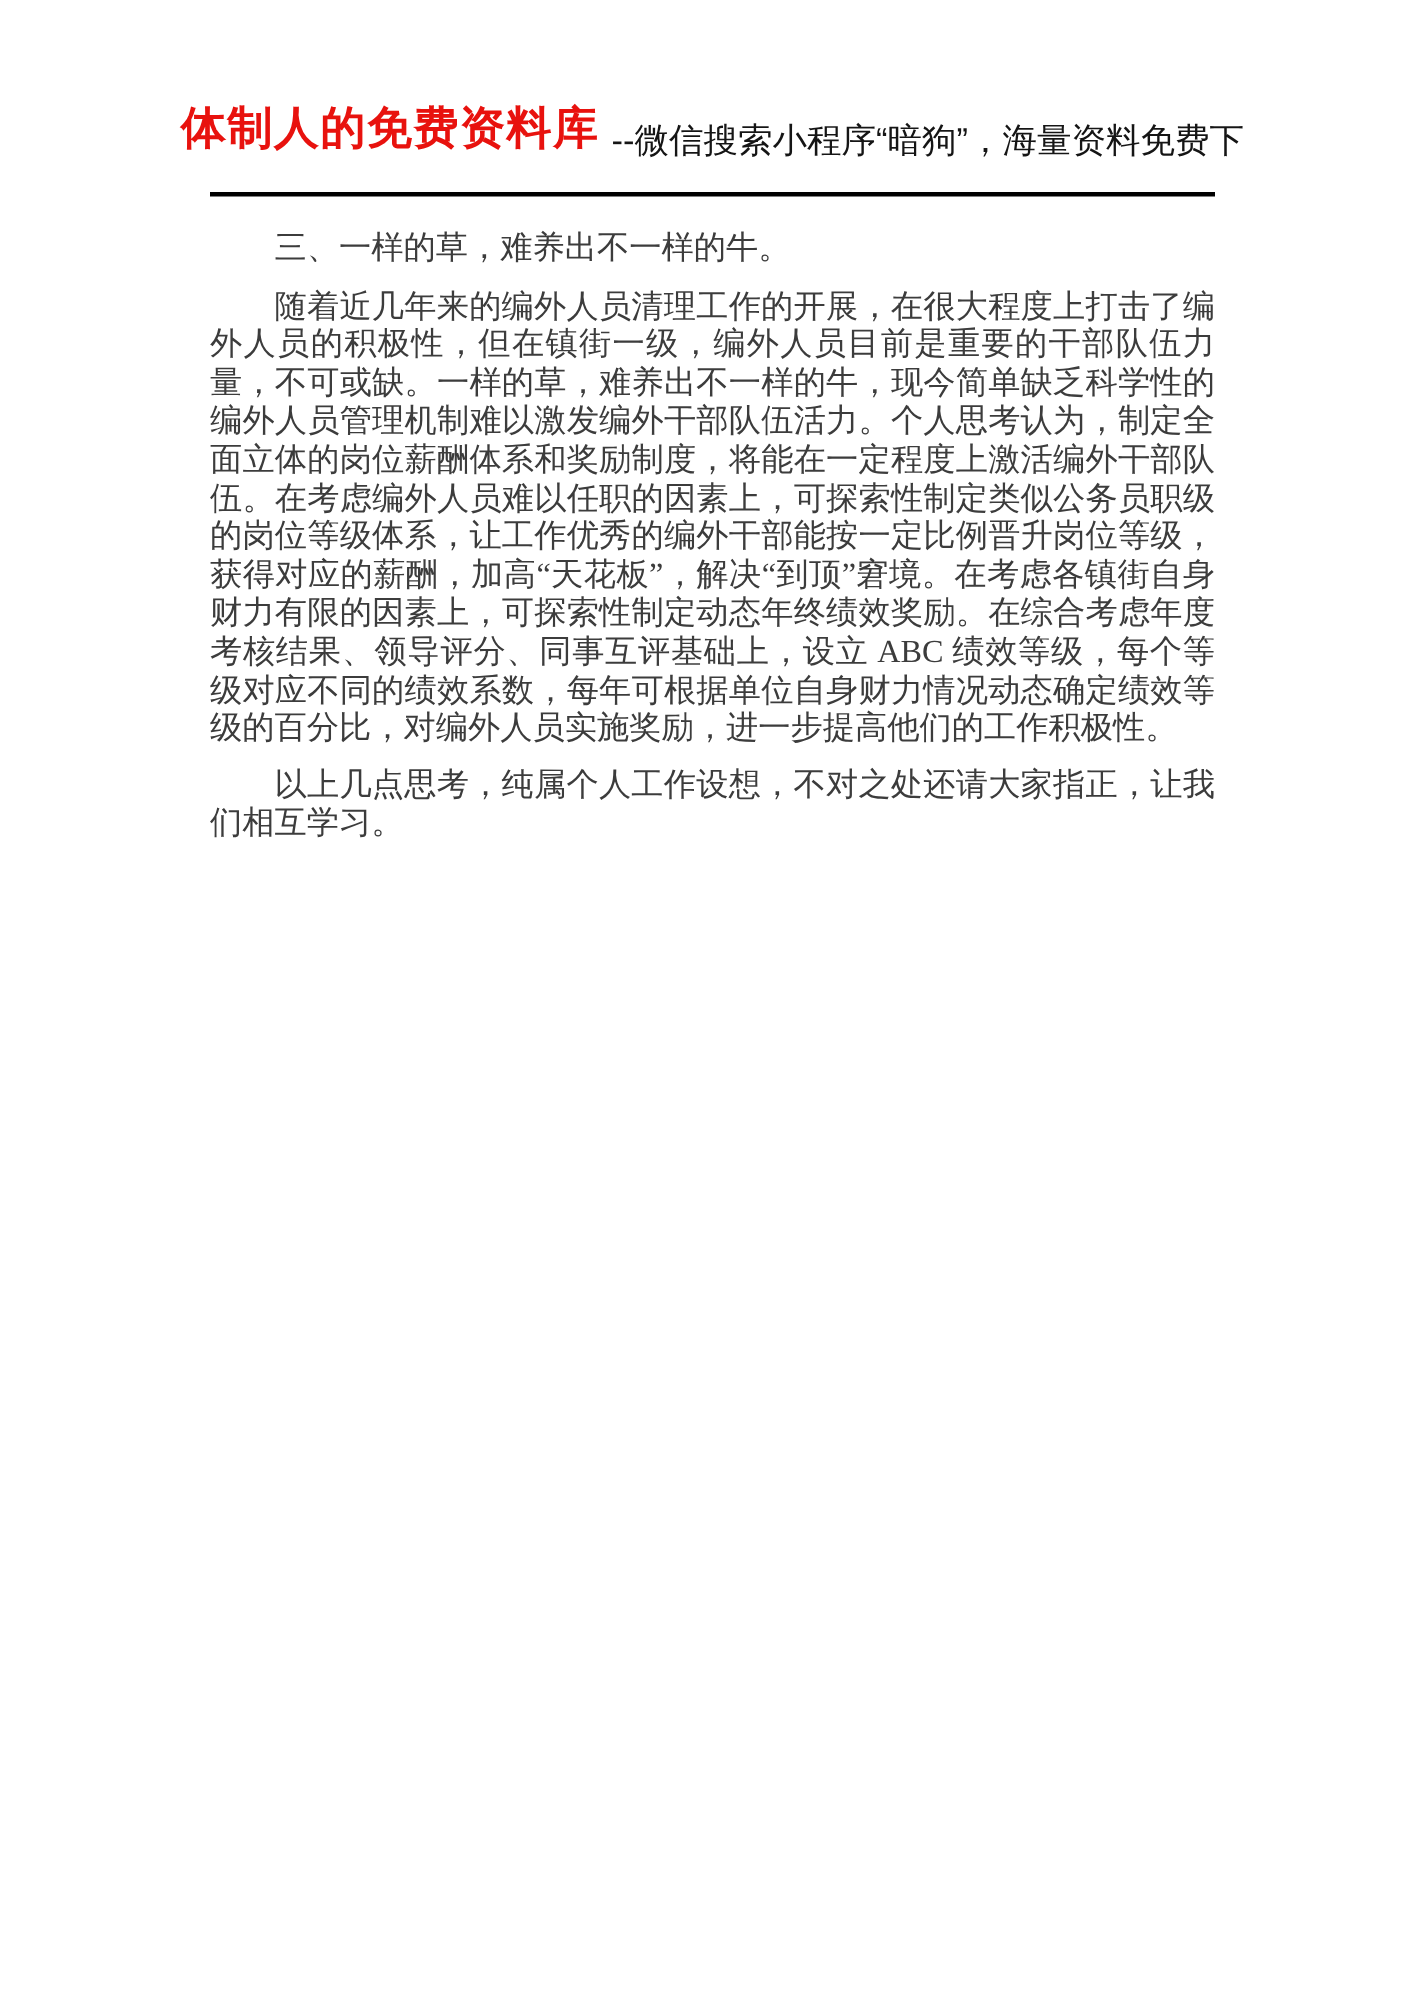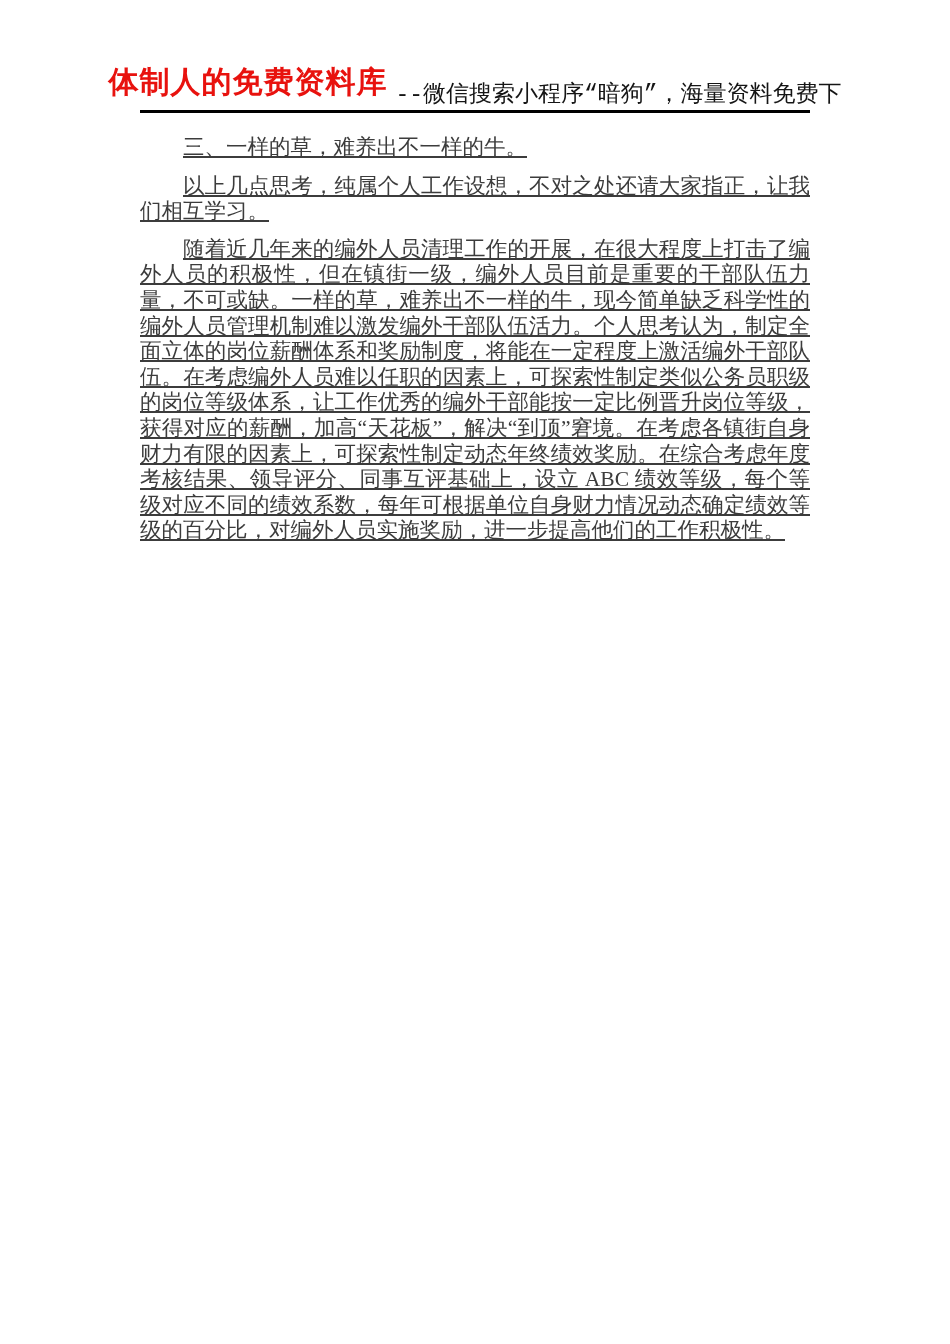--- a/index.html
+++ b/index.html
@@ -16,26 +16,26 @@
   .page {
     box-sizing: border-box;
     width: 950px;
     height: 1344px;
     padding: 62px 140px 0 140px;
     background: #ffffff;
   }
   
   .header {
     display: flex;
-    align-items: flex-start;
+    align-items: center;
     justify-content: center;
     white-space: nowrap;
     border-bottom: 3px solid #000000;
-    padding-bottom: 1px;
-    font-family: Liberation Mono, monospace;
+    padding-bottom: 19px;
+    font-family: Liberation Sans, sans-serif;
   }
   .brand {
     font-size: 30px;
     font-weight: bold;
     letter-spacing: 1px;
     color: #e8120e;
   }
   .tagline {
     font-size: 23px;
     color: #151515;
@@ -47,35 +47,34 @@
     margin-top: 22px;
     font-size: 21.5px;
     line-height: 25.6px;
     color: #3c3c3c;
     text-align: justify;
     text-justify: inter-ideograph;
   }
   .doc p {
     margin: 0 0 12px 0;
     text-indent: 2em;
-    text-decoration: underline;
   }
   .doc p.heading {
     margin-bottom: 13px;
   }
 </style>
 </head>
 <body>
 
 <div class="page">
 
   <div class="header">
     <span class="brand">体制人的免费资料库</span>
     <span class="tagline">--微信搜索小程序“暗狗”，海量资料免费下</span>
   </div>
 
   <div class="doc">
     <p class="heading">三、一样的草，难养出不一样的牛。</p>
+    <p>随着近几年来的编外人员清理工作的开展，在很大程度上打击了编外人员的积极性，但在镇街一级，编外人员目前是重要的干部队伍力量，不可或缺。一样的草，难养出不一样的牛，现今简单缺乏科学性的编外人员管理机制难以激发编外干部队伍活力。个人思考认为，制定全面立体的岗位薪酬体系和奖励制度，将能在一定程度上激活编外干部队伍。在考虑编外人员难以任职的因素上，可探索性制定类似公务员职级的岗位等级体系，让工作优秀的编外干部能按一定比例晋升岗位等级，获得对应的薪酬，加高“天花板”，解决“到顶”窘境。在考虑各镇街自身财力有限的因素上，可探索性制定动态年终绩效奖励。在综合考虑年度考核结果、领导评分、同事互评基础上，设立 ABC 绩效等级，每个等级对应不同的绩效系数，每年可根据单位自身财力情况动态确定绩效等级的百分比，对编外人员实施奖励，进一步提高他们的工作积极性。</p>
     <p>以上几点思考，纯属个人工作设想，不对之处还请大家指正，让我们相互学习。</p>
-    <p>随着近几年来的编外人员清理工作的开展，在很大程度上打击了编外人员的积极性，但在镇街一级，编外人员目前是重要的干部队伍力量，不可或缺。一样的草，难养出不一样的牛，现今简单缺乏科学性的编外人员管理机制难以激发编外干部队伍活力。个人思考认为，制定全面立体的岗位薪酬体系和奖励制度，将能在一定程度上激活编外干部队伍。在考虑编外人员难以任职的因素上，可探索性制定类似公务员职级的岗位等级体系，让工作优秀的编外干部能按一定比例晋升岗位等级，获得对应的薪酬，加高“天花板”，解决“到顶”窘境。在考虑各镇街自身财力有限的因素上，可探索性制定动态年终绩效奖励。在综合考虑年度考核结果、领导评分、同事互评基础上，设立 ABC 绩效等级，每个等级对应不同的绩效系数，每年可根据单位自身财力情况动态确定绩效等级的百分比，对编外人员实施奖励，进一步提高他们的工作积极性。</p>
   </div>
 
 </div>
 
 </body></html>

